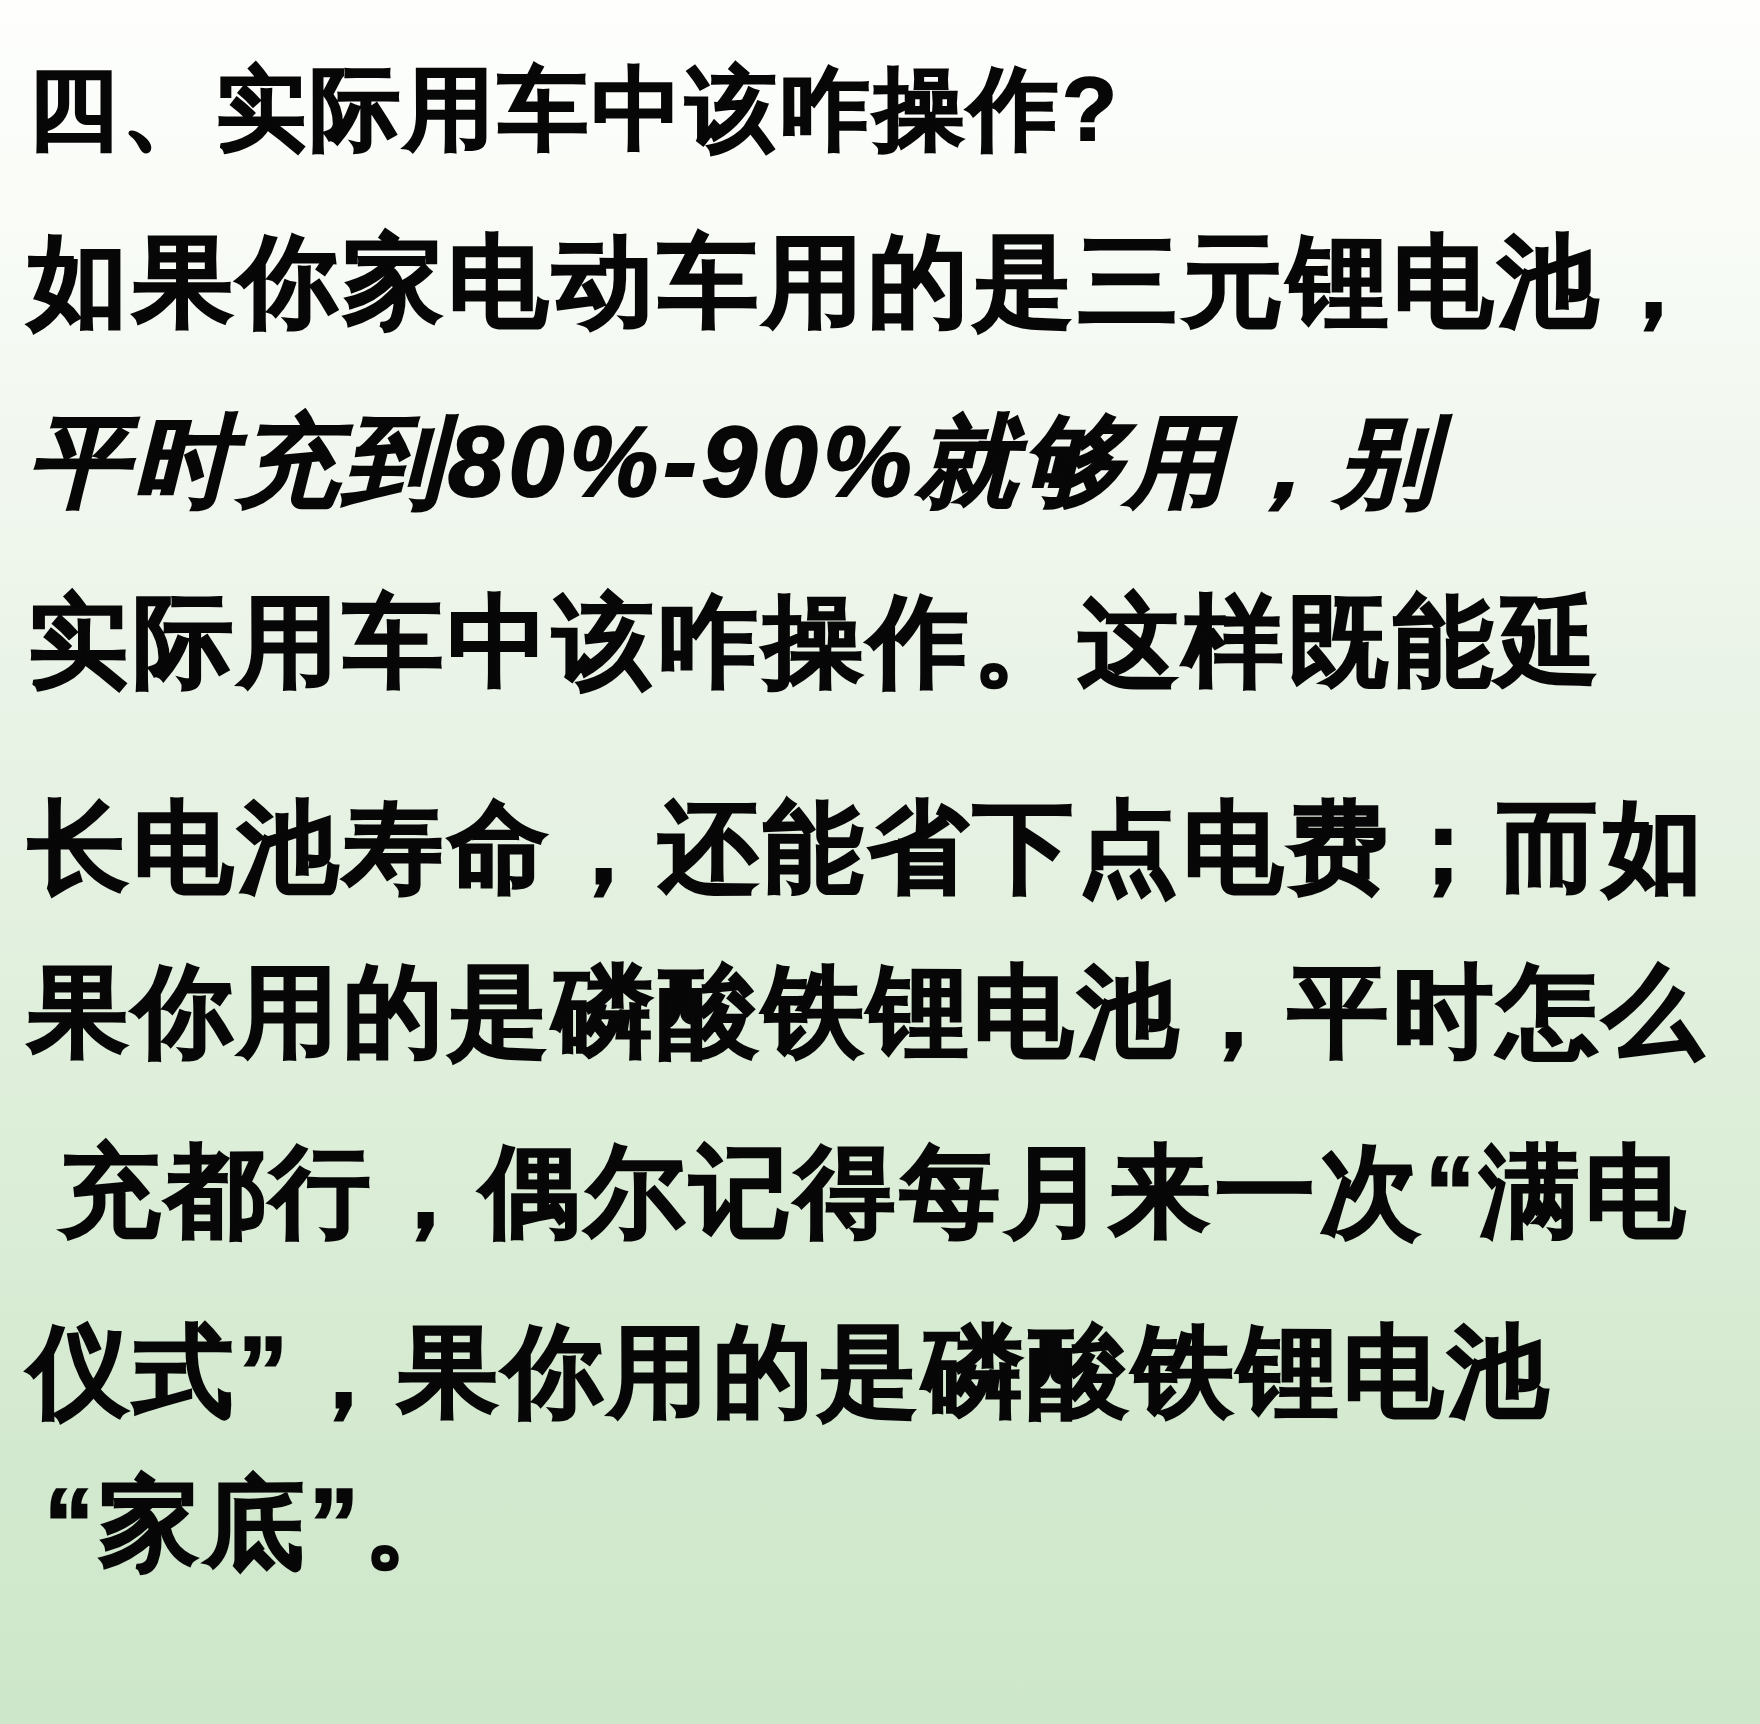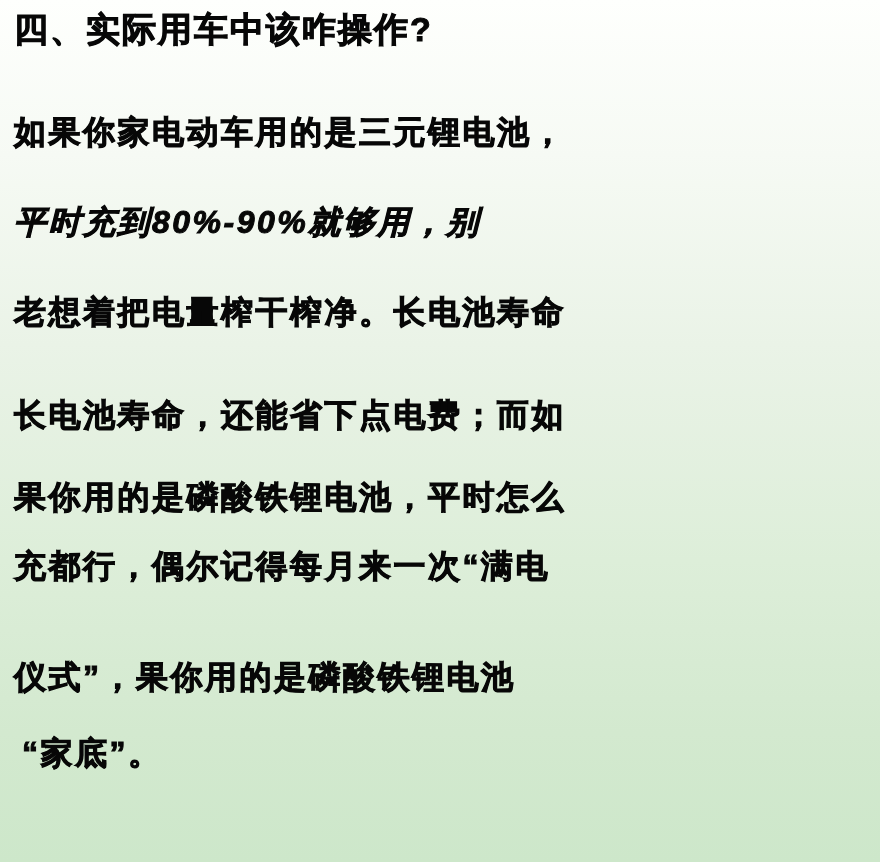--- a/index.html
+++ b/index.html
@@ -23,48 +23,48 @@
   .txt {
     position: absolute;
     left: 14px;
     color: #070707;
     font-weight: 700;
     white-space: nowrap;
     line-height: 1;
     -webkit-text-stroke: 1px #070707;
   }
   .heading {
-    top: 12px;
-    font-size: 34px;
+    top: 32px;
+    font-size: 45px;
     letter-spacing: 2px;
   }
   .body-line {
-    font-size: 32px;
+    font-size: 50px;
     letter-spacing: 2.5px;
   }
   .l2 { top: 116px; }
   .l3 { top: 206px; font-style: italic; }
   .l4 { top: 296px; }
   .l5 { top: 386px; margin-top: 13px; }
   .l6 { top: 481px; }
-  .l7 { top: 550px; }
+  .l7 { top: 571px; margin-left: 16px; }
   .l8 { top: 661px; }
   .l9 { top: 724px; left: 22px; margin-top: 13px; }
 </style>
 </head>
 <body>
 
 <main>
   <div class="txt heading">四、实际用车中该咋操作?</div>
 
   <div class="txt body-line l2">如果你家电动车用的是三元锂电池，</div>
 
   <div class="txt body-line l3">平时充到80%-90%就够用，别</div>
 
-  <div class="txt body-line l4">老想着把电量榨干榨净。长电池寿命</div>
+  <div class="txt body-line l4">实际用车中该咋操作。这样既能延</div>
 
   <div class="txt body-line l5">长电池寿命，还能省下点电费；而如</div>
 
   <div class="txt body-line l6">果你用的是磷酸铁锂电池，平时怎么</div>
 
   <div class="txt body-line l7">充都行，偶尔记得每月来一次“满电</div>
 
   <div class="txt body-line l8">仪式”，果你用的是磷酸铁锂电池</div>
 
   <div class="txt body-line l9">“家底”。</div>

